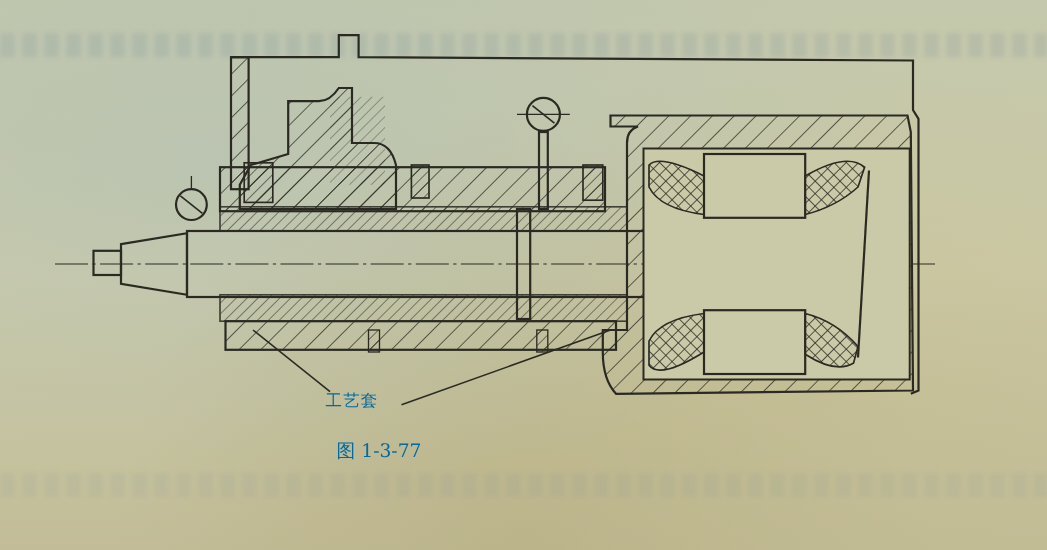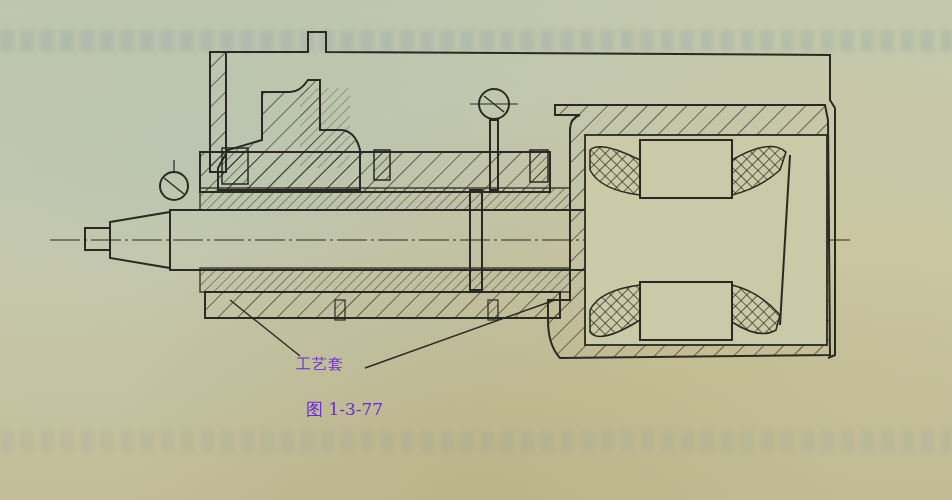--- a/index.html
+++ b/index.html
@@ -15,21 +15,21 @@
   }
   .ghost-text {
     position:absolute; left:0; right:0; height:22px;
     background: repeating-linear-gradient(90deg, rgba(120,140,150,0.18) 0 14px, transparent 14px 20px);
     filter: blur(2px);
   }
   svg#drawing { position:absolute; left:0; top:0; }
   .ink { stroke:#2a2a22; fill:none; stroke-width:2; }
   .thin { stroke:#2a2a22; fill:none; stroke-width:1.2; }
   .label {
-    position:absolute; color:#6d28d9; font-family:"DejaVu Sans", sans-serif;
+    position:absolute; color:#0369a1; font-family:"DejaVu Sans", sans-serif;
   }
   #callout-label { left:296px; top:355px; font-size:15px; letter-spacing:1px; }
   #caption { left:306px; top:398px; font-size:17px; display:flex; gap:36px; align-items:baseline; }
   #caption .fig-num { font-family:"DejaVu Serif", serif; }
 </style>
 </head>
 <body>
 
 <div class="ghost-text" style="top:30px;"></div>
 <div class="ghost-text" style="top:430px; opacity:0.6;"></div>

